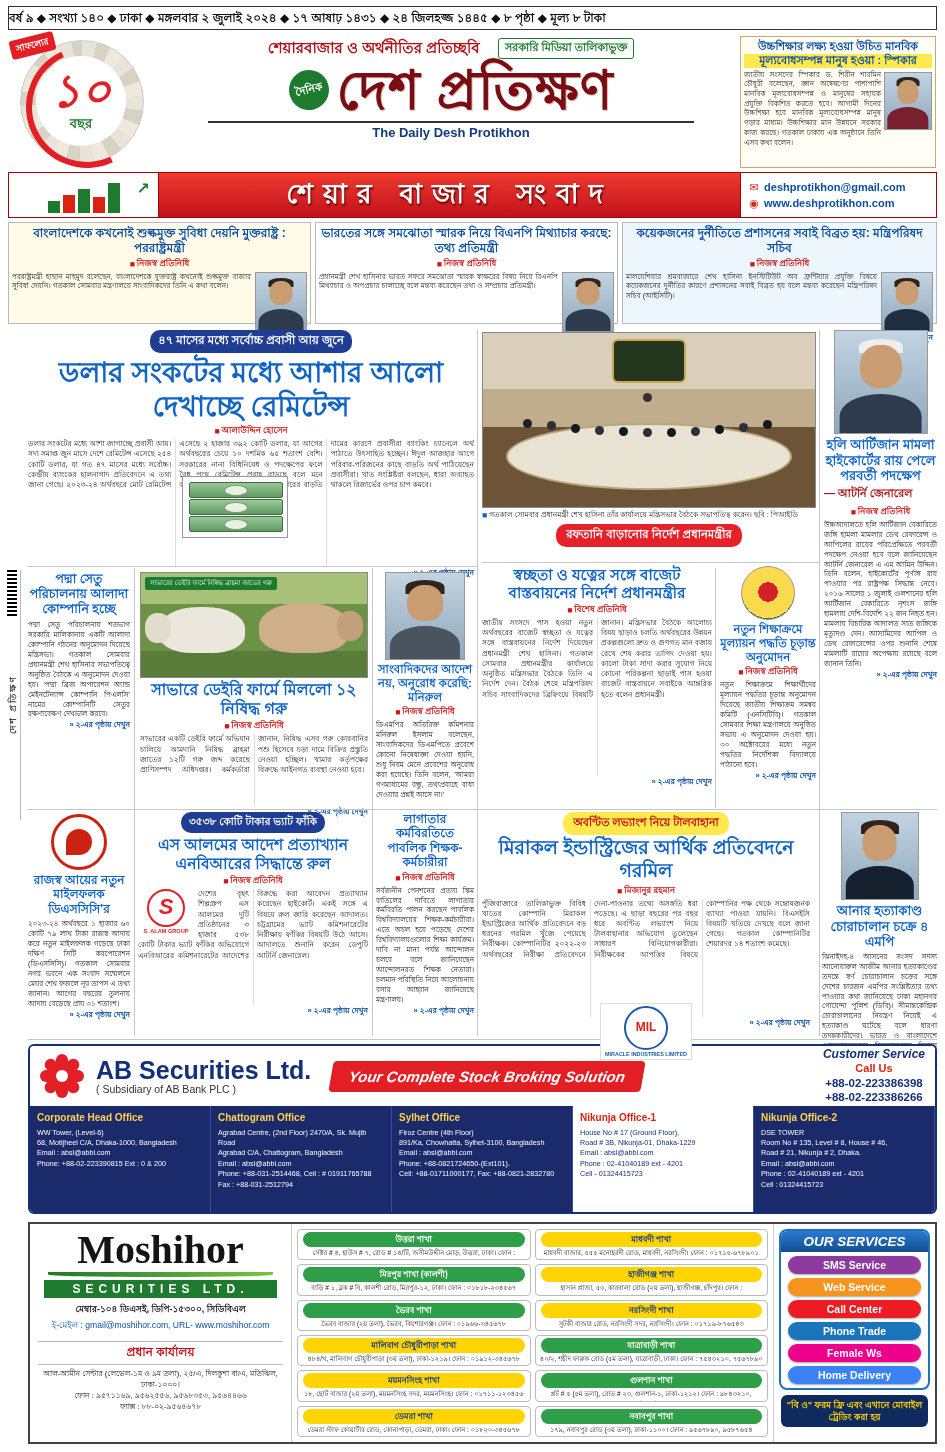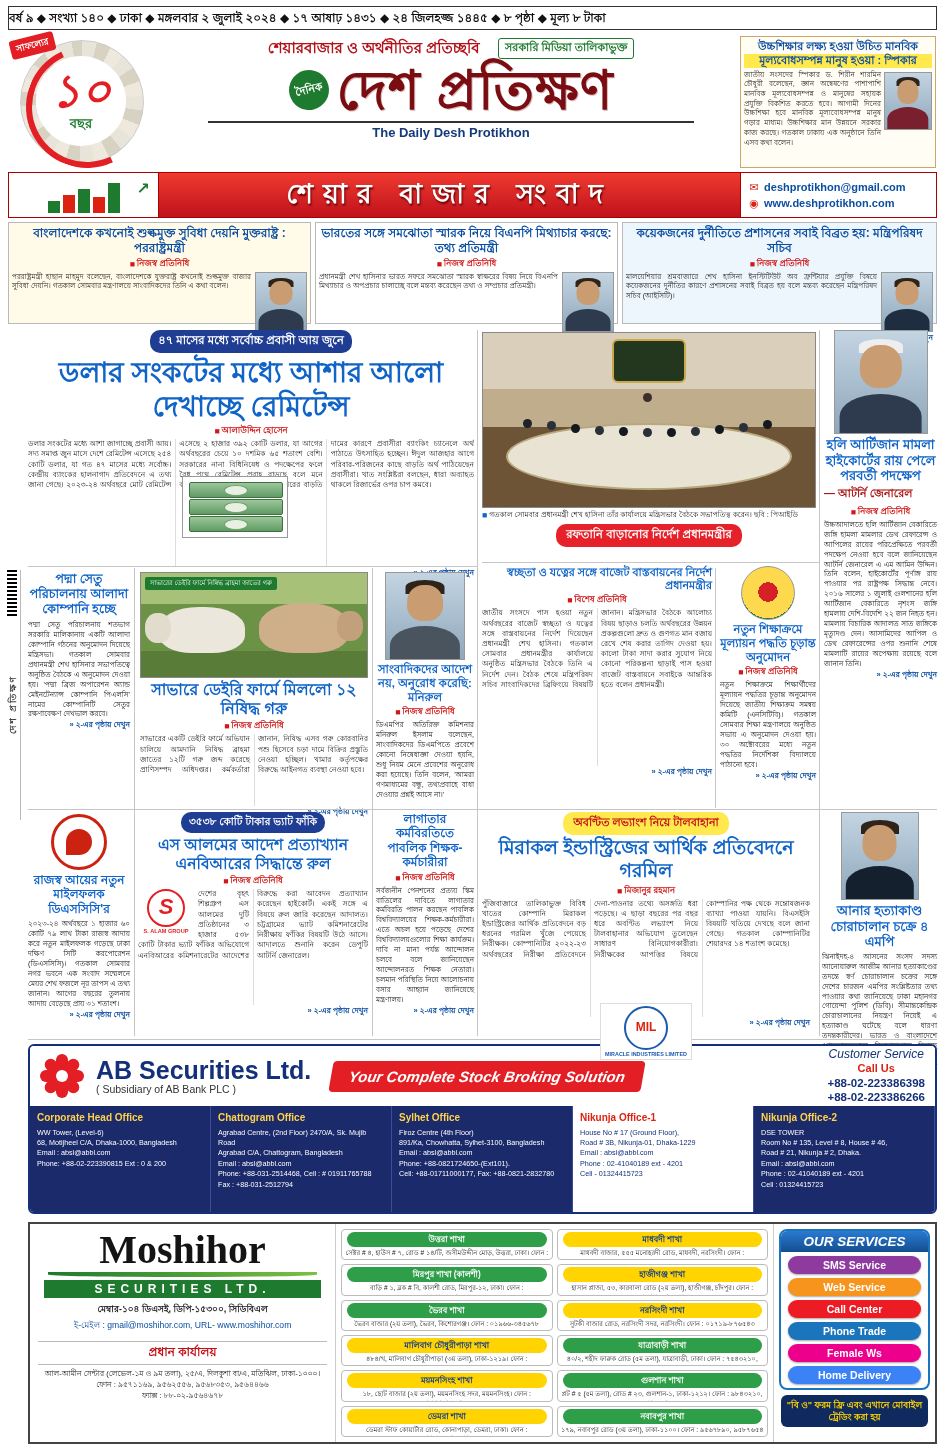--- a/index.html
+++ b/index.html
@@ -150,32 +150,32 @@
   .ab-logo i:nth-child(2){transform:rotate(45deg);}
   .ab-logo i:nth-child(3){transform:rotate(90deg);}
   .ab-logo i:nth-child(4){transform:rotate(135deg);}
   .ab-logo b{position:absolute;left:50%;top:50%;width:12px;height:12px;transform:translate(-50%,-50%);
       background:#fff;border-radius:50%;}
   .ab-name{font-size:25px;font-weight:bold;color:#14307a;line-height:1;}
   .ab-sub{font-size:10.5px;color:#333;}
   .ab-slogan{background:#e31e24;color:#fff;font-size:15px;font-weight:bold;font-style:italic;
       padding:7px 18px;transform:skewX(-10deg);border-radius:4px;margin-left:8px;white-space:nowrap;}
   .ab-cs{margin-left:auto;text-align:center;line-height:1.25;}
-  .ab-cs .l1{font-size:12px;font-weight:normal;font-style:italic;color:#14307a;}
+  .ab-cs .l1{font-size:12px;font-weight:bold;font-style:italic;color:#14307a;}
   .ab-cs .l2{font-size:11px;font-weight:bold;color:#d21;}
   .ab-cs .ph{font-size:11.5px;font-weight:bold;color:#14307a;}
   .ab-bottom{height:106px;display:flex;background:#1b2a6b;}
   .ab-col{flex:1;padding:5px 7px;font-size:7.2px;line-height:1.45;color:#fff;border-right:1px solid #3c4c96;box-sizing:border-box;}
   .ab-col h4{margin:0 0 2px;font-size:10px;color:#ffd24d;}
   .ab-col.white{background:#fff;color:#14307a;}
   .ab-col.white h4{color:#d21;}
   
   .mosh{left:28px;top:1222px;width:909px;height:222px;border:2px solid #444;box-sizing:border-box;
       display:flex;overflow:hidden;background:#fff;}
-  .mosh-left{width:306px;padding:6px 8px;box-sizing:border-box;border-right:1px solid #ccc;}
+  .mosh-left{width:262px;padding:6px 8px;box-sizing:border-box;border-right:1px solid #ccc;}
   .mosh-name{font-family:"Liberation Serif","DejaVu Serif",serif;font-size:40px;font-weight:bold;color:#141414;
       text-align:center;line-height:1;}
   .mosh-swoosh{height:5px;background:linear-gradient(90deg,#1d7a2e,#7cc142);border-radius:0 0 60% 60%;margin:2px 10px 3px;}
   .mosh-sub{background:#1d7a2e;color:#fff;font-size:12px;font-weight:bold;letter-spacing:5px;text-align:center;
       padding:2px 4px;margin:0 6px 4px;}
   .mosh-member{font-size:9px;font-weight:bold;text-align:center;}
   .mosh-email{font-size:8.6px;text-align:center;color:#0b4ea2;margin-top:2px;}
   .mosh-ho-title{font-size:12px;font-weight:bold;color:#c40e16;text-align:center;margin-top:8px;
       border-top:1px solid #bbb;border-bottom:1px solid #bbb;padding:1px 0;}
   .mosh-ho-body{font-size:7.6px;line-height:1.45;text-align:center;margin-top:3px;}
@@ -372,21 +372,21 @@
         <div class="p-hair"></div>
         <div class="p-head"></div>
         <div class="p-torso" style="background:#4a545f;"></div>
       </div>
     <div class="hl" style="font-size:11.5px;">সাংবাদিকদের আদেশ নয়, অনুরোধ করেছি: মনিরুল</div>
     <div class="byline">নিজস্ব প্রতিনিধি</div>
     <div class="body-text" style="font-size:7.2px;">ডিএমপির অতিরিক্ত কমিশনার মনিরুল ইসলাম বলেছেন, সাংবাদিকদের ডিএমপিতে প্রবেশে কোনো নিষেধাজ্ঞা দেওয়া হয়নি, শুধু নিয়ম মেনে প্রবেশের অনুরোধ করা হয়েছে। তিনি বলেন, 'আমরা গণমাধ্যমের বন্ধু, তথ্যপ্রবাহে বাধা দেওয়ার প্রশ্নই আসে না।'</div>
   </div>
 
   <div class="abs" style="left:482px;top:566px;width:230px;">
-    <div class="hl" style="font-size:11px;text-align:right;">স্বচ্ছতা ও যত্নের সঙ্গে বাজেট বাস্তবায়নের নির্দেশ প্রধানমন্ত্রীর</div>
+    <div class="hl" style="font-size:15px;">স্বচ্ছতা ও যত্নের সঙ্গে বাজেট বাস্তবায়নের নির্দেশ প্রধানমন্ত্রীর</div>
     <div class="byline">বিশেষ প্রতিনিধি</div>
     <div class="body-text cols2" style="height:158px;overflow:hidden;">জাতীয় সংসদে পাস হওয়া নতুন অর্থবছরের বাজেট স্বচ্ছতা ও যত্নের সঙ্গে বাস্তবায়নের নির্দেশ দিয়েছেন প্রধানমন্ত্রী শেখ হাসিনা। গতকাল সোমবার প্রধানমন্ত্রীর কার্যালয়ে অনুষ্ঠিত মন্ত্রিসভার বৈঠকে তিনি এ নির্দেশ দেন। বৈঠক শেষে মন্ত্রিপরিষদ সচিব সাংবাদিকদের ব্রিফিংয়ে বিষয়টি জানান। মন্ত্রিসভার বৈঠকে আলোচ্য বিষয় ছাড়াও চলতি অর্থবছরের উন্নয়ন প্রকল্পগুলো দ্রুত ও গুণগত মান বজায় রেখে শেষ করার তাগিদ দেওয়া হয়। কালো টাকা সাদা করার সুযোগ নিয়ে কোনো পরিকল্পনা ছাড়াই পাস হওয়া বাজেট বাস্তবায়নে সবাইকে আন্তরিক হতে বলেন প্রধানমন্ত্রী।</div>
     <div class="more">২-এর পৃষ্ঠায় দেখুন</div>
   </div>
 
   <div class="abs" style="left:720px;top:566px;width:96px;">
     <div class="nctb"></div>
     <div class="hl" style="font-size:11.5px;">নতুন শিক্ষাক্রমে মূল্যায়ন পদ্ধতি চূড়ান্ত অনুমোদন</div>
     <div class="byline">নিজস্ব প্রতিনিধি</div>
     <div class="body-text" style="font-size:7.2px;">নতুন শিক্ষাক্রমে শিক্ষার্থীদের মূল্যায়ন পদ্ধতির চূড়ান্ত অনুমোদন দিয়েছে জাতীয় শিক্ষাক্রম সমন্বয় কমিটি (এনসিটিবি)। গতকাল সোমবার শিক্ষা মন্ত্রণালয়ে অনুষ্ঠিত সভায় এ অনুমোদন দেওয়া হয়। ৩০ অক্টোবরের মধ্যে নতুন পদ্ধতির নির্দেশিকা বিদ্যালয়ে পাঠানো হবে।</div>

